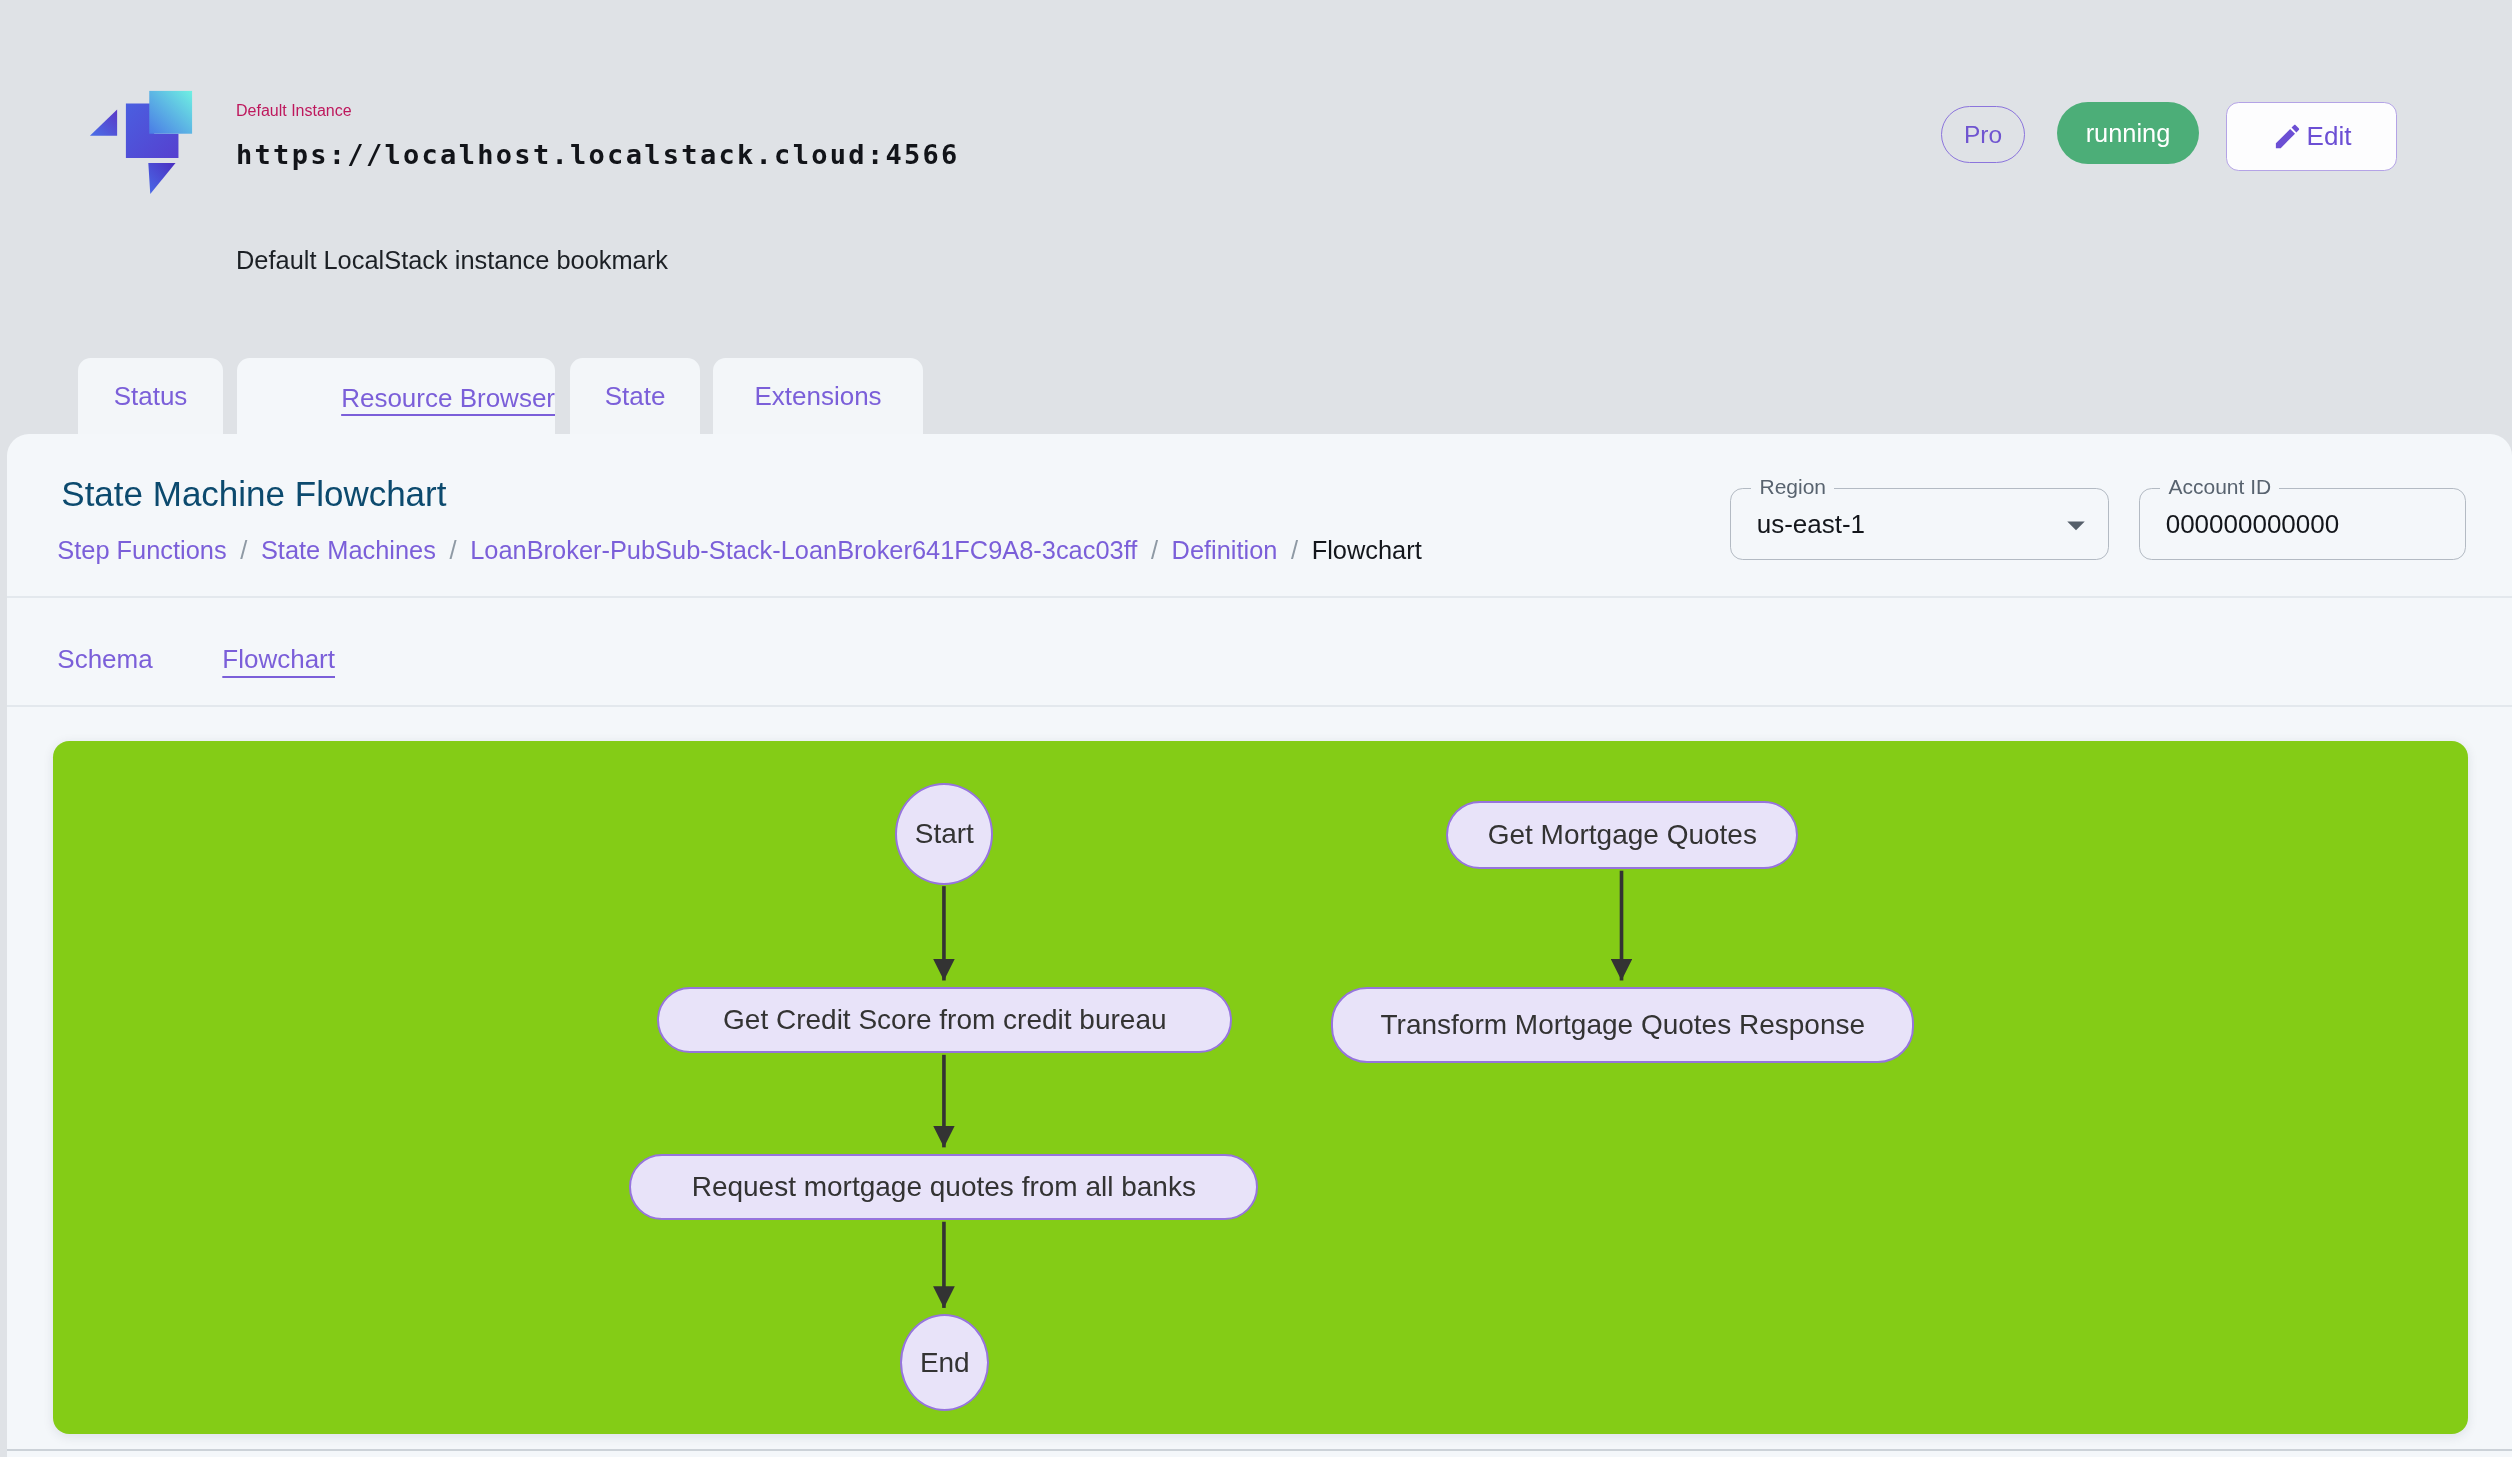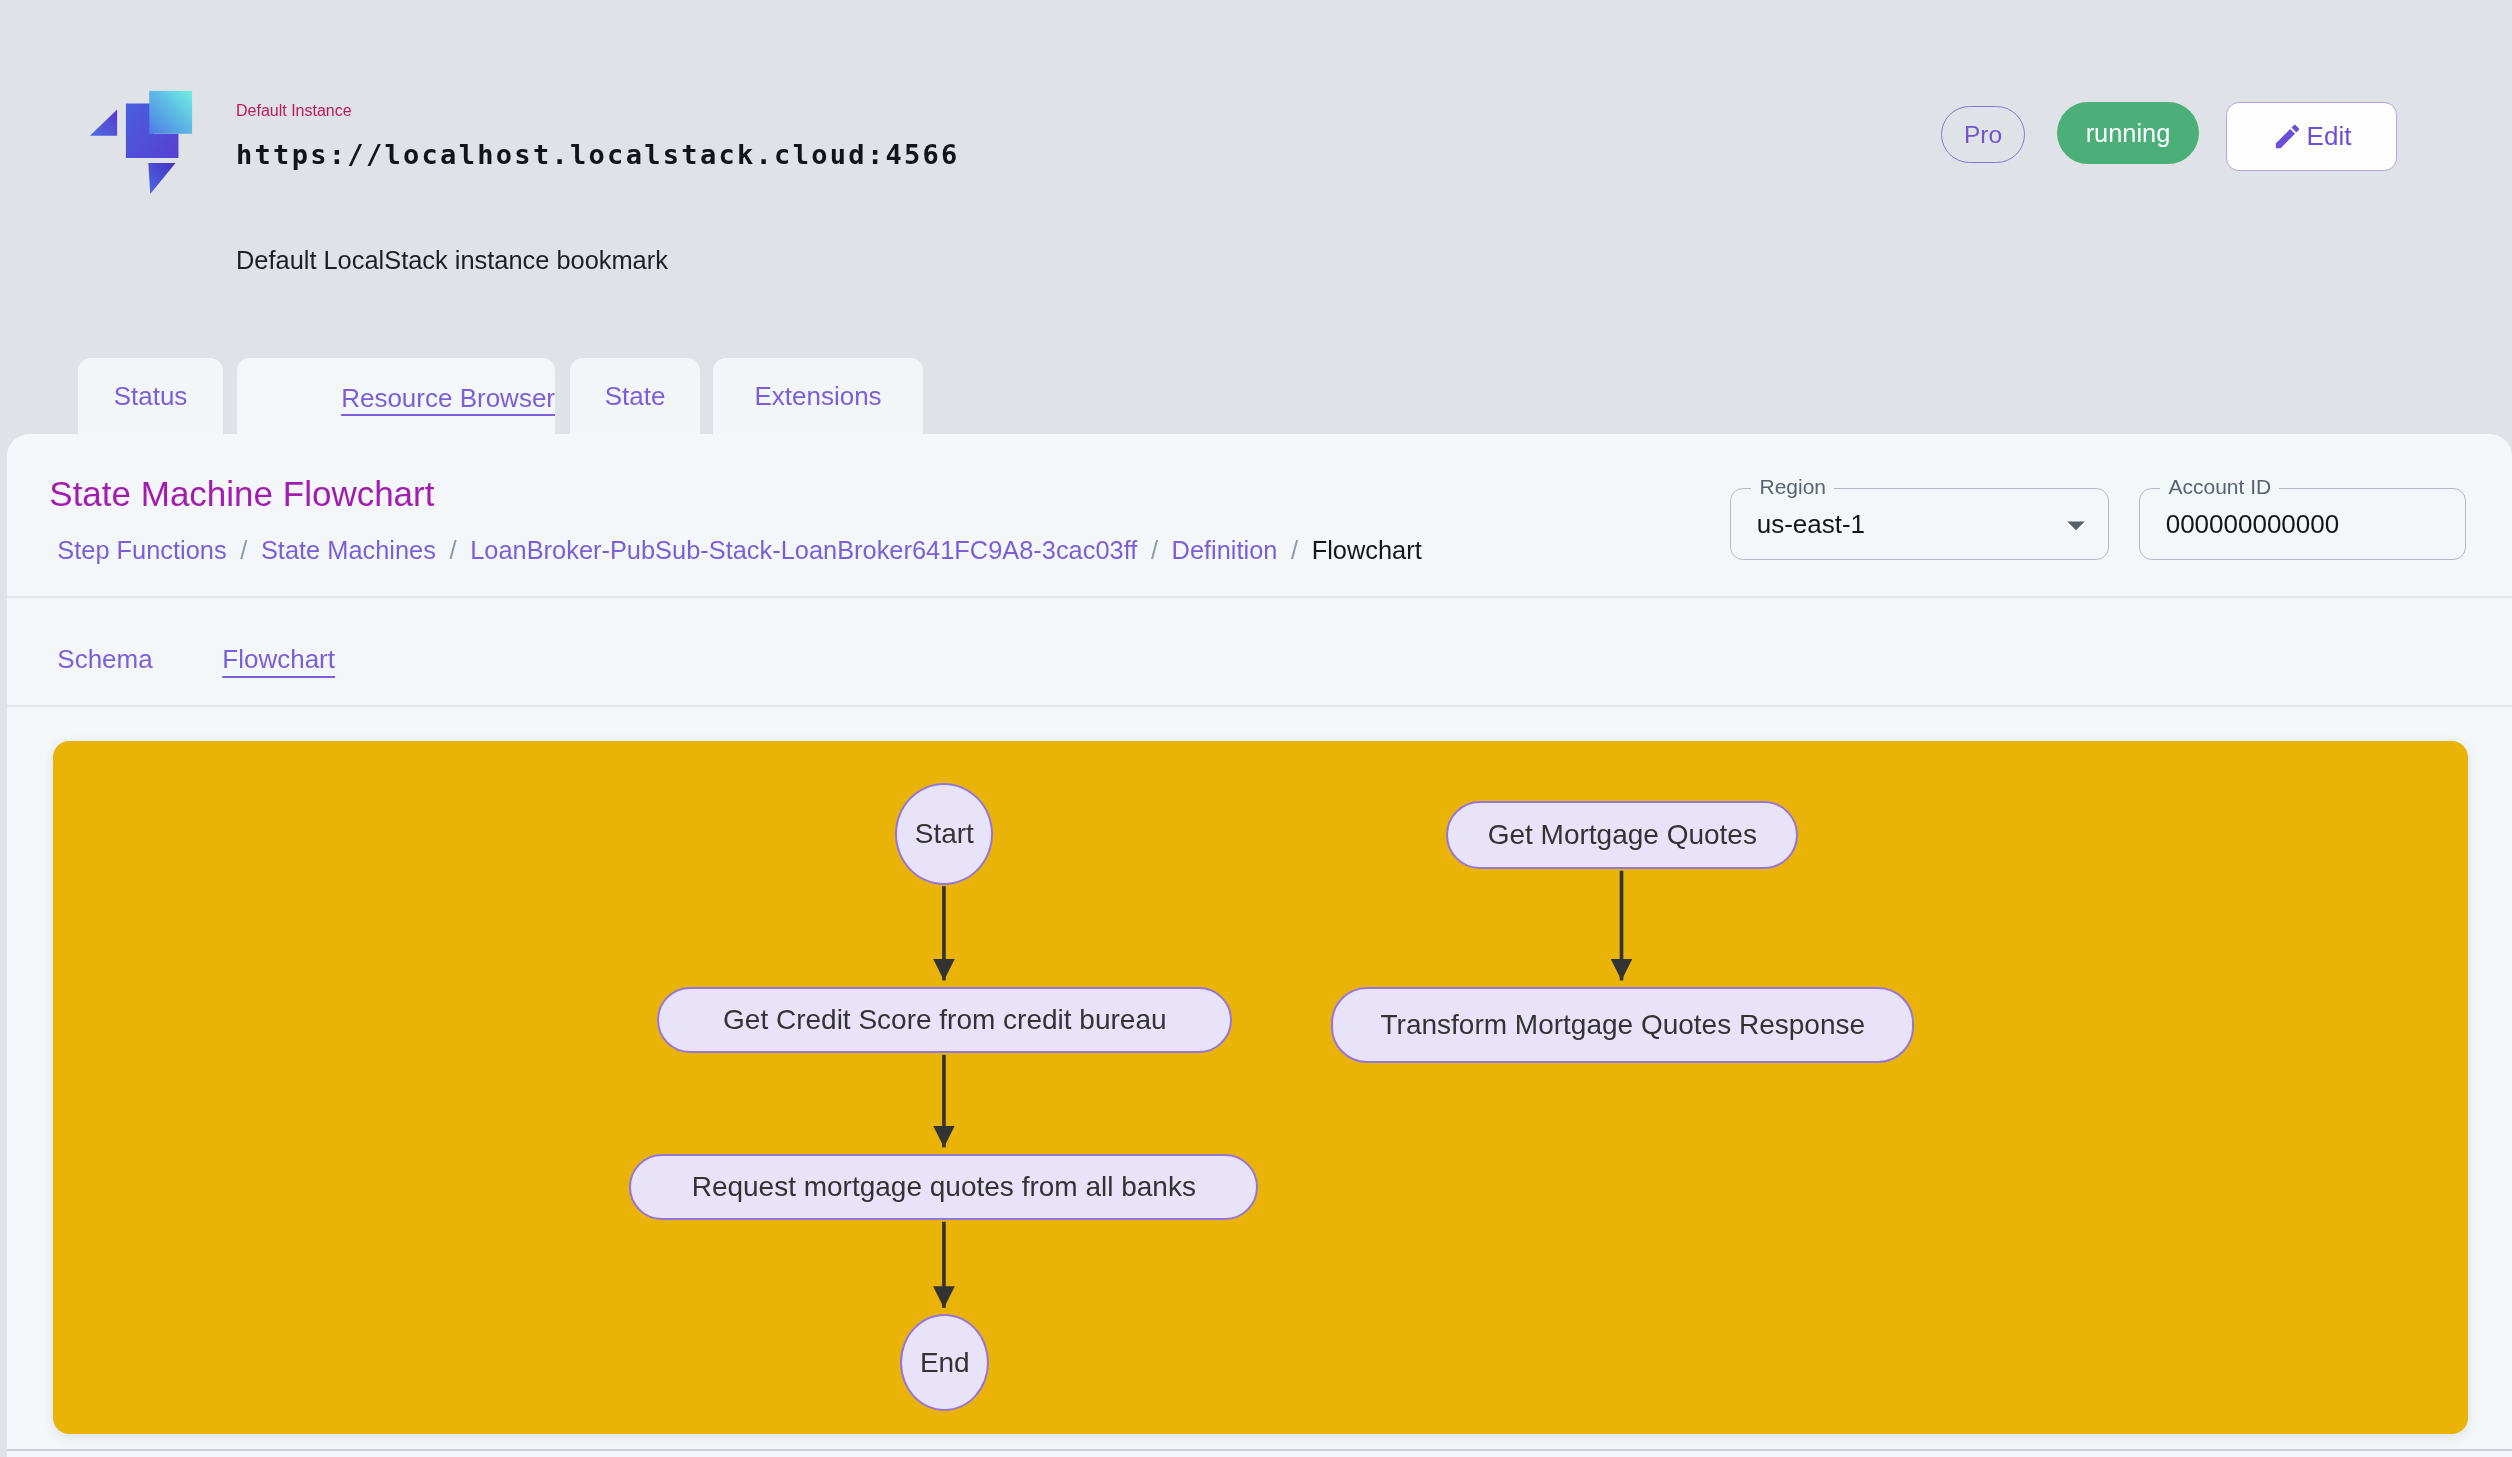--- a/index.html
+++ b/index.html
@@ -34,21 +34,21 @@
          color:#7b5fd9; font-size:26px; cursor:pointer; }
   .tab-status { left:78px;  width:145px; }
   .tab-rb     { left:237px; width:318px; height:80px; background:#f4f7fa;justify-content:flex-end; }
   .tab-state  { left:570px; width:130px; }
   .tab-ext    { left:713px; width:210px; }
   .tab.active span { text-decoration:underline; text-decoration-thickness:2.3px; text-underline-offset:7.3px; }
 
   
   .panel { position:absolute; left:7.3px; top:434px; width:2505px; height:1023px;
            background:#f4f7fa; border-radius:22px 22px 0 0; }
-  .page-title { position:absolute; left:42px; top:40px; font-size:35px; font-weight:400; color:#a21caf; }
+  .page-title { position:absolute; left:54px; top:40px; font-size:35px; font-weight:400; color:#0c4a6e; }
   .breadcrumb { position:absolute; left:50px; top:102px; font-size:25.4px; display:flex; gap:13.6px; white-space:nowrap; }
   .breadcrumb a { color:#7b5fd9; text-decoration:none; cursor:pointer; }
   .breadcrumb .sep { color:#8e99a4; }
   .breadcrumb .current { color:#13161b; }
 
   .field { position:absolute; top:54px; height:72px; border:1.8px solid #b3bac3; border-radius:12.7px; }
   .field .flabel { position:absolute; left:20px; top:-13.6px; background:#f4f7fa; padding:0 8.2px;
                    font-size:21px; color:#58636f; }
   .field .fvalue { position:absolute; left:25.4px; top:0; height:100%; display:flex; align-items:center;
                    font-size:26px; color:#13161b; }
@@ -63,21 +63,21 @@
   .div1 { top:162px; }
   .div2 { top:271px; }
   .bottom-line { position:absolute; left:0; top:1015px; width:100%; height:1.8px; background:#ccd2d8; }
 
   .subtab { position:absolute; top:210px; font-size:26px; color:#7b5fd9; cursor:pointer; }
   .subtab-schema { left:50px; }
   .subtab-flowchart { left:215px; }
   .subtab.active { text-decoration:underline; text-decoration-thickness:2.3px; text-underline-offset:8.2px; }
 
   
-  .card { position:absolute; left:46px; top:307px; width:2415px; height:693px; background:#eab308;
+  .card { position:absolute; left:46px; top:307px; width:2415px; height:693px; background:#84cc16;
           border-radius:16.3px; box-shadow:0 2.7px 11px rgba(25,39,60,0.10); }
   .edges { position:absolute; left:0; top:0; width:2415px; height:693px; }
   .node { position:absolute; background:#e8e3f9; border:2.3px solid #9674dd; color:#333333;
           display:flex; align-items:center; justify-content:center; font-size:28px; text-align:center; }
   .ellipse { border-radius:50%; }
   .stadium { border-radius:36px; }
   .n-start     { left:842px;  top:42px;  width:98px; height:102px; }
   .n-gmq       { left:1393px; top:60px;  width:352px; height:68px; }
   .n-credit    { left:604px;  top:246px; width:575px; height:66px; }
   .n-transform { left:1278px; top:246px; width:583px; height:76px; }

